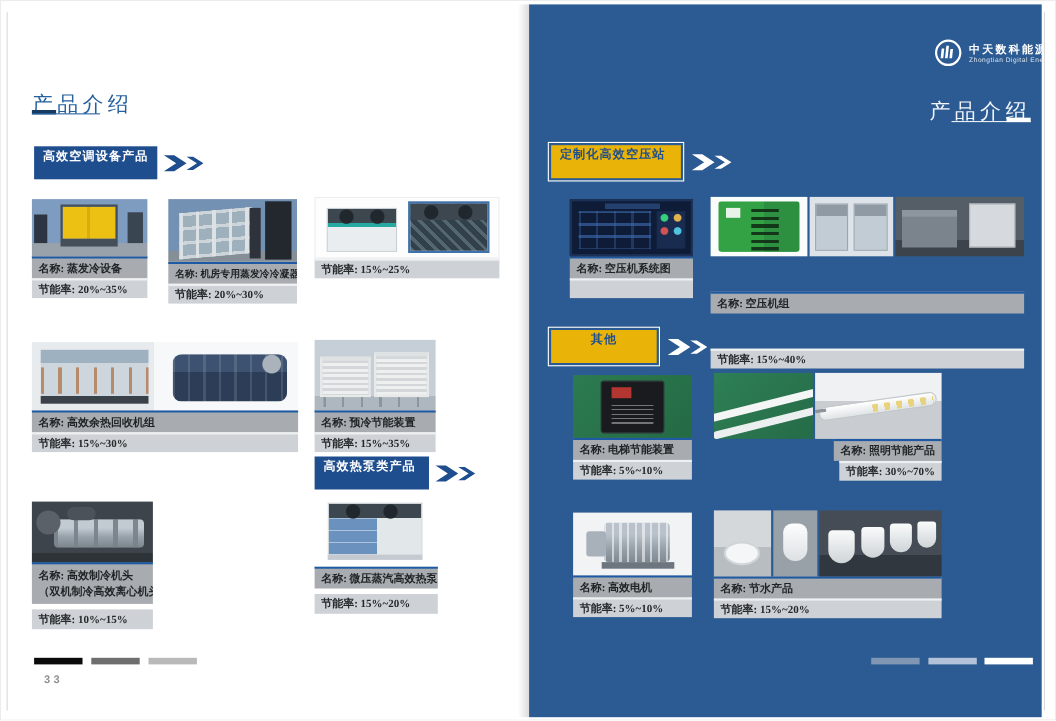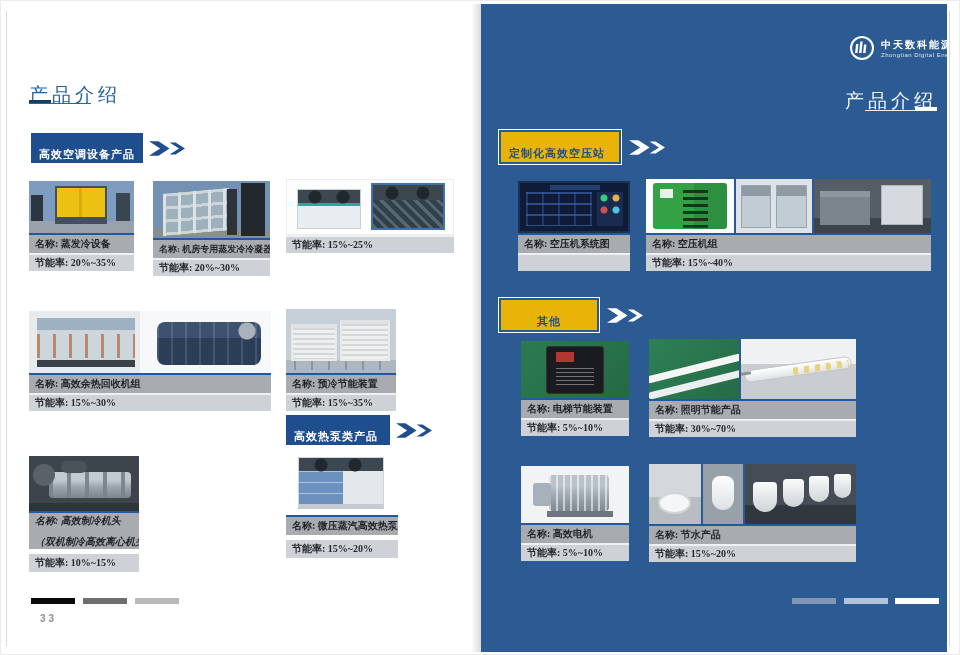--- a/index.html
+++ b/index.html
@@ -21,36 +21,36 @@
   .ul{position:absolute;height:5px;}
   #lt-ul{left:28px;top:98px;width:62px;}
   #lt-ul .thin{position:absolute;left:0;bottom:0;width:100%;height:1px;background:#2a63a3;}
   #lt-ul .thick{position:absolute;left:0;bottom:0;width:22px;height:4px;background:#173c63;}
   #rt-ul{right:22px;top:105px;width:72px;}
   #rt-ul .thin{position:absolute;left:0;bottom:0;width:100%;height:1px;background:#e9eef5;}
   #rt-ul .thick{position:absolute;right:0;bottom:0;width:22px;height:4px;background:#fff;}
   
   .banner{position:absolute;display:flex;align-items:center;height:22px;}
   .banner-label{display:inline-block;height:30px;line-height:18px;font-size:11px;
-    font-weight:bold;padding:12px 8px;letter-spacing:1px;white-space:nowrap;}
+    font-weight:bold;padding:0 8px;letter-spacing:1px;white-space:nowrap;}
   .banner-blue .banner-label{background:#1f4e8f;color:#fff;}
   .banner-white .banner-label{background:#eab308;color:#1e4f8f;outline:1px solid #fff;outline-offset:2px;}
   .chev{margin-left:6px;flex:0 0 auto;}
   .banner-white .chev{margin-left:10px;}
   .chev-blue path{fill:#1f4e8f;}
   .chev-white path{fill:#fff;}
   
   .card{position:absolute;display:flex;flex-direction:column;}
   .photos{display:flex;gap:2px;}
   .photo{position:relative;overflow:hidden;flex:0 0 auto;}
   .photo i{position:absolute;display:block;}
   .nbar{display:flex;align-items:center;height:20px;border-top:2px solid #1d5aa3;
     background:#a8acb0;color:#1f2326;font-size:10px;font-weight:bold;
     padding:0 6px;white-space:nowrap;overflow:hidden;}
-  .nbar.two{height:38px;flex-direction:column;align-items:flex-start;justify-content:space-between;line-height:15px;font-style:italic;}
+  .nbar.two{height:38px;flex-direction:column;align-items:flex-start;justify-content:center;line-height:15px;}
   .nbar.small{font-size:9px;}
   .rbar{display:flex;align-items:center;height:18px;background:#ced2d6;color:#26292c;
     font-size:10px;font-weight:bold;padding:0 6px;border-top:2px solid #eef0f1;
     white-space:nowrap;overflow:hidden;}
   .rbar.gap{margin-top:5px;border-top:none;height:18px;}
   
   #logo{position:absolute;left:848px;top:34px;display:flex;align-items:center;gap:6px;color:#fff;}
   #logo .cn{font-size:10px;font-weight:bold;letter-spacing:2px;}
   #logo .en{font-size:6px;letter-spacing:.5px;font-family:"Liberation Sans",sans-serif;opacity:.85;}
   
@@ -296,21 +296,21 @@
   <div class="card" style="left:517px;top:180px;width:112px;">
     <div class="photo p8">
         <i class="a"></i>
         <i class="b"></i>
         <i class="c"></i>
       </div>
     <div class="nbar">名称: 空压机系统图</div>
     <div class="rbar"></div>
   </div>
 
-  <div class="card" style="left:645px;top:178px;width:285px;">
+  <div class="card" style="left:645px;top:178px;width:285px;gap:32px;">
     <div class="photos">
       <div class="photo p9a">
           <i class="a"></i>
         </div>
       <div class="photo p9b">
           <i class="a"></i>
           <i class="b"></i>
         </div>
       <div class="photo p9c">
           <i class="a"></i>
@@ -332,21 +332,21 @@
   <div class="card" style="left:520px;top:340px;width:108px;">
     <div class="photo p10">
         <i class="a"></i>
         <i class="b"></i>
         <i class="c"></i>
       </div>
     <div class="nbar">名称: 电梯节能装置</div>
     <div class="rbar">节能率: 5%~10%</div>
   </div>
 
-  <div class="card" style="left:648px;top:338px;width:207px;">
+  <div class="card" style="left:648px;top:338px;width:207px;align-items:flex-end;">
     <div class="photos">
       <div class="photo p11a">
           <i class="a"></i>
           <i class="b"></i>
         </div>
       <div class="photo p11b">
           <i class="a"></i>
           <i class="b"></i>
         </div>
     </div>

